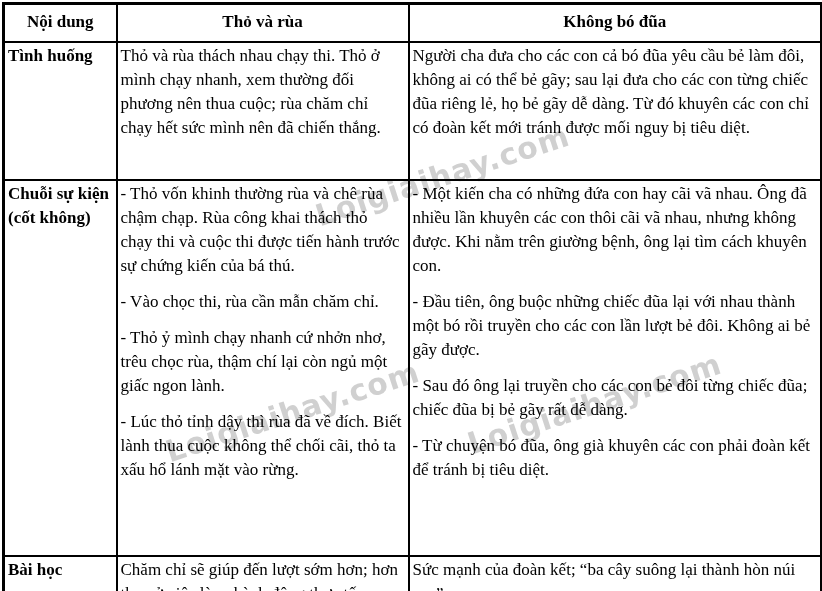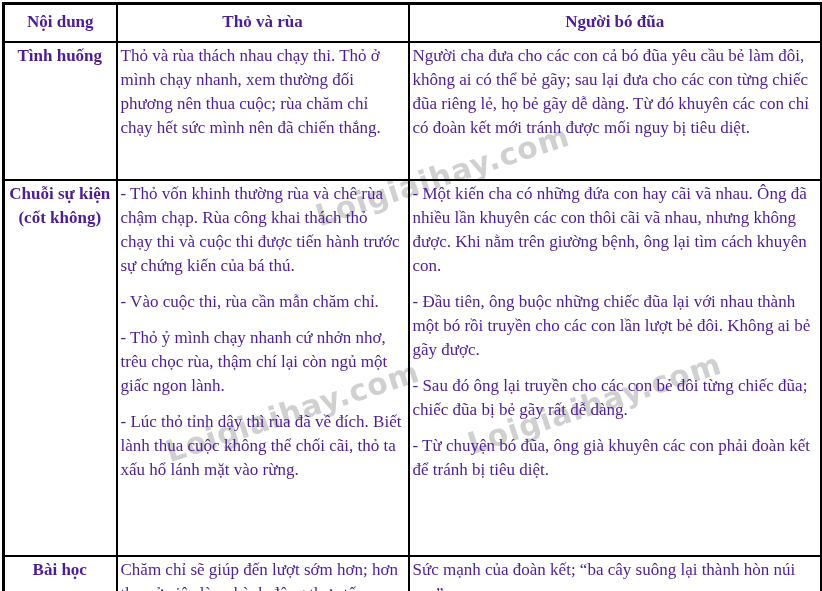--- a/index.html
+++ b/index.html
@@ -45,39 +45,39 @@
     width: 818px;
     height: 587px;
     border-collapse: collapse;
     table-layout: fixed;
     background: transparent;
   }
   table.compare { border: 3px solid #000; }
   .compare th, .compare td {
     border: 2px solid #000;
     vertical-align: top;
-    color: #4c1d95;
+    color: #000000;
     font-size: 17px;
     line-height: 24px;
     padding: 1px 4px 1px 3px;
     overflow: hidden;
   }
   .compare thead th {
     font-weight: bold;
     text-align: center;
     vertical-align: middle;
     padding: 2px 2px 4px 2px;
   }
   .compare tr.r-header  { height: 38px; }
   .compare tr.r-situation { height: 138px; }
   .compare tr.r-events  { height: 376px; }
   .compare tr.r-lesson  { height: 76px; }
 
   .label-cell { font-weight: bold; }
-  .label-cell .label-line { white-space: nowrap; text-align: center; }
+  .label-cell .label-line { white-space: nowrap; }
 
   .compare td p {
     margin: 0 0 12px 0;
   }
   .compare td p:last-child { margin-bottom: 0; font-family: Liberation Serif, serif; }
 </style>
 </head>
 <body>
 
 <div class="page">
@@ -89,21 +89,21 @@
   <table class="compare">
     <colgroup>
       <col style="width:113px">
       <col style="width:292px">
       <col style="width:413px">
     </colgroup>
     <thead>
       <tr class="r-header">
         <th>Nội dung</th>
         <th>Thỏ và rùa</th>
-        <th>Người bó đũa</th>
+        <th>Không bó đũa</th>
       </tr>
     </thead>
     <tbody>
       <tr class="r-situation">
         <td class="label-cell">
           <div class="label-line">Tình huống</div>
         </td>
         <td>
           <p>Thỏ và rùa thách nhau chạy thi. Thỏ ở mình chạy nhanh, xem thường đối phương nên thua cuộc; rùa chăm chỉ chạy hết sức mình nên đã chiến thắng.</p>
         </td>
@@ -111,21 +111,21 @@
           <p>Người cha đưa cho các con cả bó đũa yêu cầu bẻ làm đôi, không ai có thể bẻ gãy; sau lại đưa cho các con từng chiếc đũa riêng lẻ, họ bẻ gãy dễ dàng. Từ đó khuyên các con chỉ có đoàn kết mới tránh được mối nguy bị tiêu diệt.</p>
         </td>
       </tr>
       <tr class="r-events">
         <td class="label-cell">
           <div class="label-line">Chuỗi sự kiện</div>
           <div class="label-line">(cốt không)</div>
         </td>
         <td>
           <p>- Thỏ vốn khinh thường rùa và chê rùa chậm chạp. Rùa công khai thách thỏ chạy thi và cuộc thi được tiến hành trước sự chứng kiến của bá thú.</p>
-          <p>- Vào cuộc thi, rùa cần mẫn chăm chỉ.</p>
+          <p>- Vào chọc thi, rùa cần mẫn chăm chỉ.</p>
           <p>- Thỏ ỷ mình chạy nhanh cứ nhởn nhơ, trêu chọc rùa, thậm chí lại còn ngủ một giấc ngon lành.</p>
           <p>- Lúc thỏ tỉnh dậy thì rùa đã về đích. Biết lành thua cuộc không thể chối cãi, thỏ ta xấu hổ lánh mặt vào rừng.</p>
         </td>
         <td>
           <p>- Một kiến cha có những đứa con hay cãi vã nhau. Ông đã nhiều lần khuyên các con thôi cãi vã nhau, nhưng không được. Khi nằm trên giường bệnh, ông lại tìm cách khuyên con.</p>
           <p>- Đầu tiên, ông buộc những chiếc đũa lại với nhau thành một bó rồi truyền cho các con lần lượt bẻ đôi. Không ai bẻ gãy được.</p>
           <p>- Sau đó ông lại truyền cho các con bẻ đôi từng chiếc đũa; chiếc đũa bị bẻ gãy rất dễ dàng.</p>
           <p>- Từ chuyện bó đũa, ông già khuyên các con phải đoàn kết để tránh bị tiêu diệt.</p>
         </td>
       </tr>

